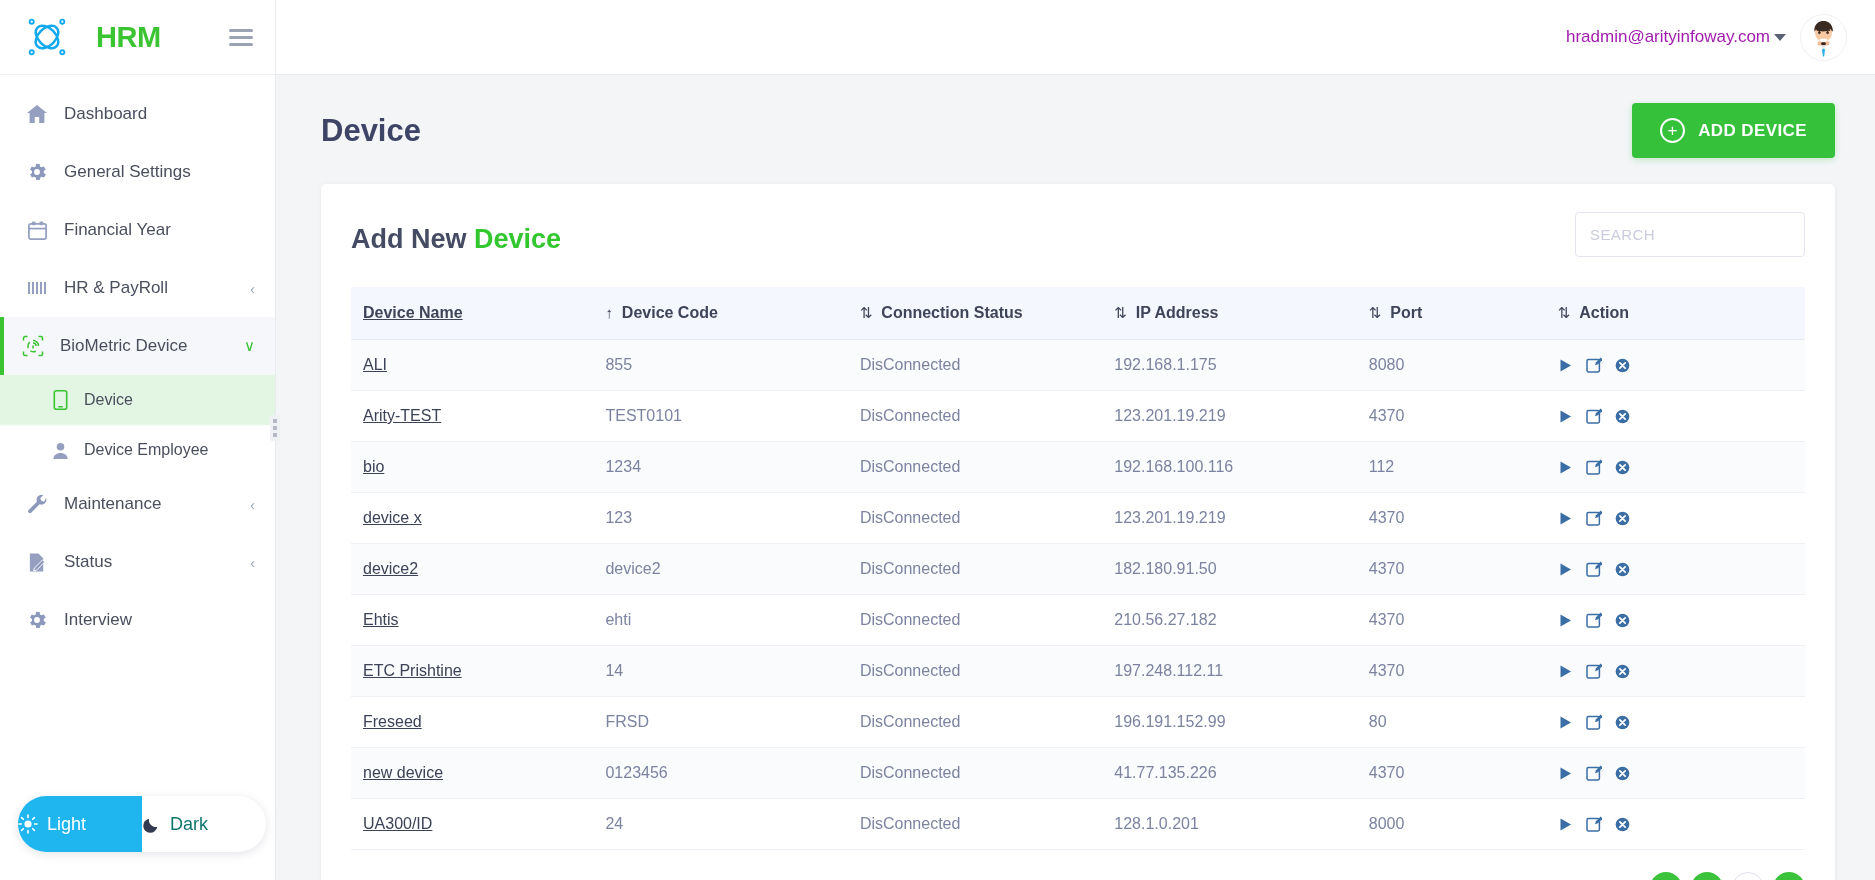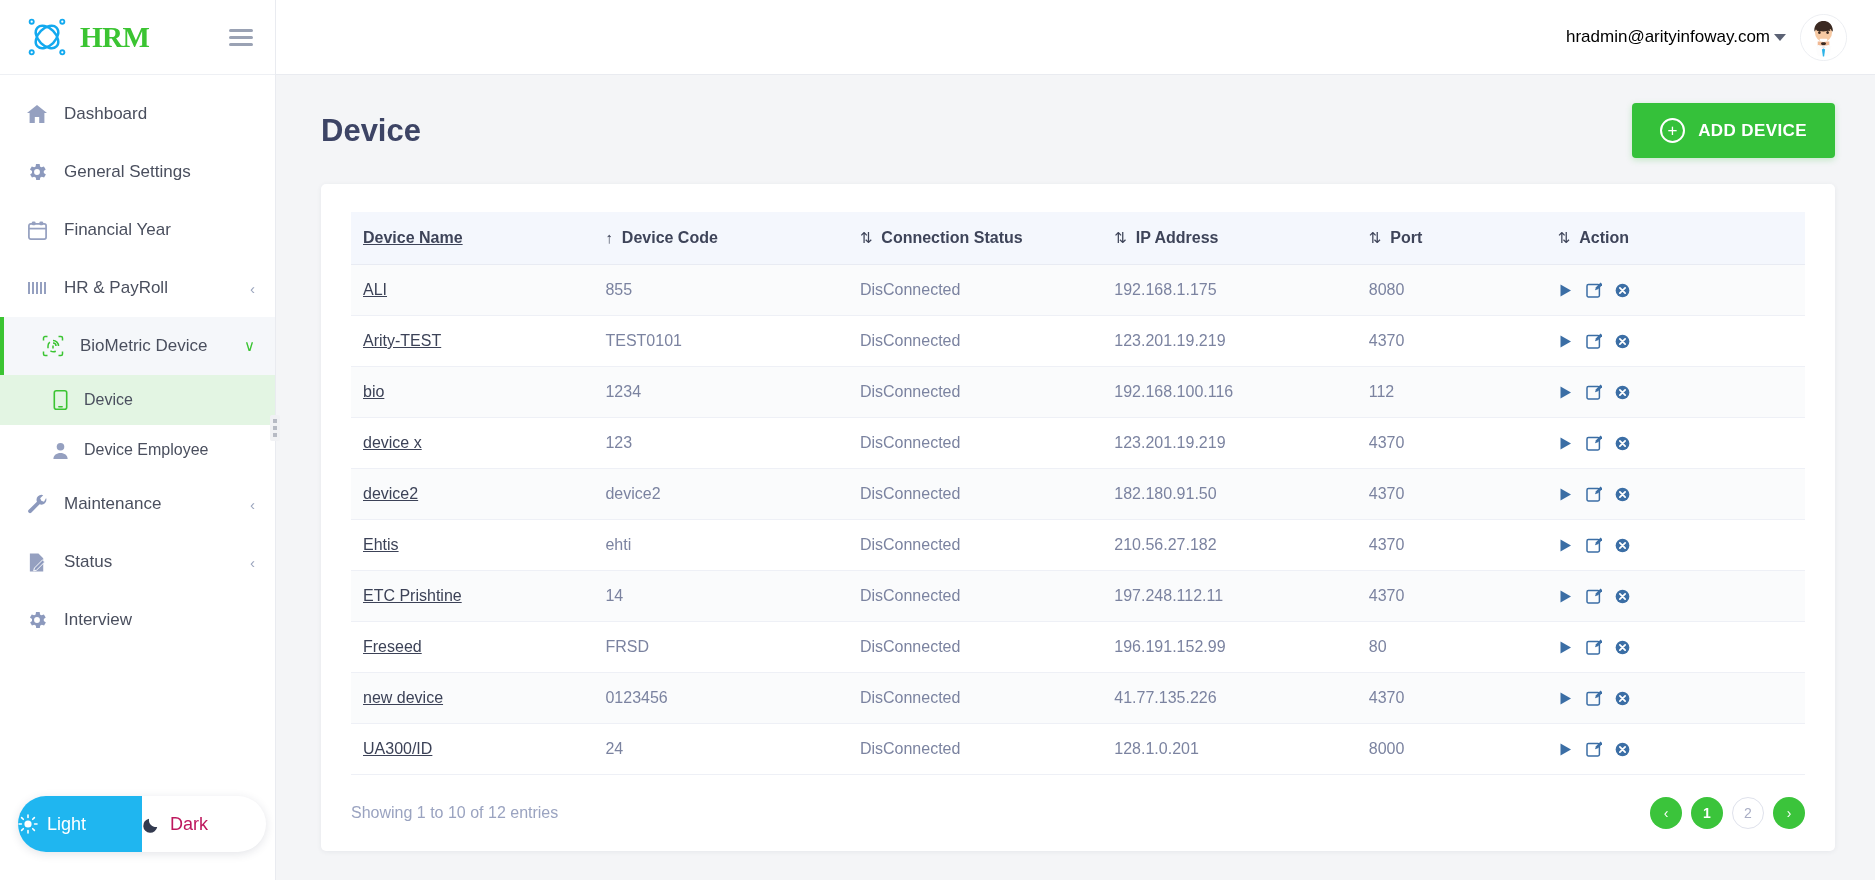--- a/index.html
+++ b/index.html
@@ -16,42 +16,42 @@
     width: 276px; height: 880px; background: #ffffff;
     border-right: 1px solid #e9ebf0;
     display: flex; flex-direction: column;
     position: relative; flex: 0 0 276px;
   }
   .brand {
     height: 75px; display: flex; align-items: center;
     padding: 0 22px 0 24px; border-bottom: 1px solid #eef0f4;
     justify-content: space-between;
   }
-  .brand-left { display: flex; align-items: center; gap: 10px; font-family: Liberation Serif, serif; }
+  .brand-left { display: flex; align-items: center; gap: 26px; }
   .logo-mark { width: 46px; height: 44px; display: block; }
   .brand-text {
     font-size: 29px; font-weight: 700; color: #3bc432;
     letter-spacing: -0.5px; line-height: 1;
   }
   .hamburger { width: 24px; display: flex; flex-direction: column; gap: 4px; cursor: pointer; }
   .hamburger span { display: block; height: 3px; background: #9aa2b4; border-radius: 2px; }
 
   .nav { flex: 1; padding-top: 10px; overflow: hidden; }
   .nav-item {
     height: 58px; display: flex; align-items: center;
     padding: 0 20px 0 24px; cursor: pointer; position: relative;
     color: #4a4f5e; font-size: 17px;
   }
   .nav-item .ic { width: 26px; margin-right: 14px; display: flex; align-items: center; justify-content: center; flex: 0 0 26px; }
   .nav-item .lbl { flex: 1; white-space: nowrap; }
   .nav-item .chev { color: #9aa4bd; font-size: 15px; margin-left: auto; }
   .nav-item.active {
     background: #f5f7fa;
     border-left: 4px solid #3bc432;
-    padding-left: 36px;
+    padding-left: 16px;
   }
   .nav-item.active .chev { color: #3bc432; }
   .nav-sub {
     height: 50px; display: flex; align-items: center;
     padding: 0 20px 0 48px; cursor: pointer; font-size: 16px; color: #4a4f5e;
   }
   .nav-sub .ic { width: 24px; margin-right: 12px; display: flex; align-items: center; justify-content: center; flex: 0 0 24px; }
   .nav-sub.sel { background: #e3f5e3; }
 
   .theme-wrap { padding: 0 0 28px 18px; }
@@ -59,38 +59,38 @@
     width: 248px; height: 56px; background: #ffffff;
     border-radius: 28px; display: flex; align-items: center;
     box-shadow: 0 2px 10px rgba(40,50,80,0.13);
     overflow: hidden;
   }
   .theme-btn {
     flex: 1; height: 64px; display: flex; align-items: center; justify-content: flex-start;
     gap: 9px; font-size: 18px; cursor: pointer;
   }
   .theme-btn.light { background: #1fb6f0; color: #ffffff; border-radius: 28px 0 0 28px; }
-  .theme-btn.dark { color: #be185d; }
+  .theme-btn.dark { color: #0f766e; }
 
   .drag-handle {
     position: absolute; right: -5px; top: 415px; width: 10px; height: 26px;
     display: flex; align-items: center; justify-content: center;
     background: #f0f1f4; border-radius: 2px; cursor: col-resize;
   }
   .drag-handle i { display: block; width: 4px; height: 4px; background: #b6bac4; }
   .drag-dots { display: flex; flex-direction: column; gap: 3px; }
 
   
   .main { flex: 1; display: flex; flex-direction: column; min-width: 0; background: #f4f5f7; }
   .topbar {
     height: 75px; background: #ffffff; border-bottom: 1px solid #e9ebf0;
     display: flex; align-items: center; justify-content: flex-end;
     padding-right: 28px; gap: 12px;
   }
-  .user-email { font-size: 17px; color: #000000; cursor: pointer; }
+  .user-email { font-size: 17px; color: #a21caf; cursor: pointer; }
   .caret { width: 0; height: 0; border-left: 6px solid transparent; border-right: 6px solid transparent; border-top: 7px solid #5b6274; margin-left: 4px; }
   .user-box { display: flex; align-items: center; cursor: pointer; }
   .avatar { width: 47px; height: 47px; border-radius: 50%; overflow: hidden; margin-left: 14px; background: #fff; border: 1px solid #eceef2; }
 
   .content { flex: 1; padding: 28px 40px 0 45px; overflow: hidden; }
   .page-head { display: flex; align-items: center; justify-content: space-between; margin-bottom: 26px; }
   .page-title { font-size: 31px; font-weight: 700; color: #3d4465; }
   .btn-add {
     background: #35c13a; color: #fff; border: none; border-radius: 4px;
     height: 55px; padding: 0 28px; display: flex; align-items: center; gap: 13px;
@@ -355,20 +355,24 @@
 
       <div class="page-head">
         <h1 class="page-title">Device</h1>
         <button class="btn-add">
           <span class="plus-circle">+</span>
           <span>ADD DEVICE</span>
         </button>
       </div>
 
       <section class="card">
+        <div class="card-head">
+          <h2 class="card-title"><span>Add New </span><span class="hl">Device</span></h2>
+          <input class="search-input" type="text" placeholder="SEARCH" style="">
+        </div>
 
         <table>
           <colgroup>
             <col style="width:17.5%">
               <col style="width:17.5%">
               <col style="width:17.5%">
             <col style="width:17.5%">
               <col style="width:13%">
               <col style="width:17%">
           </colgroup>

